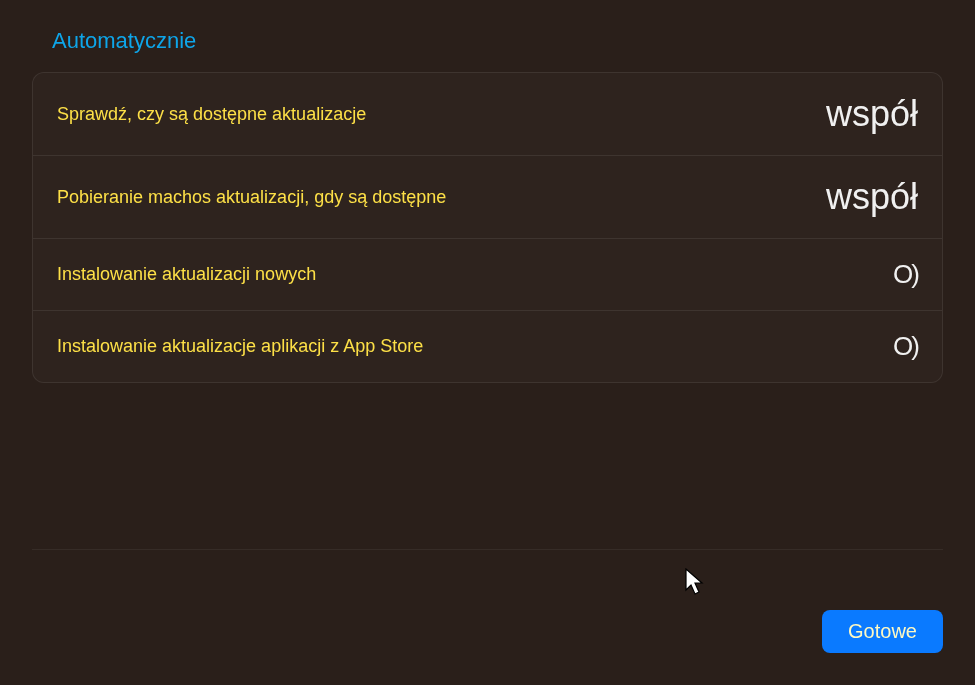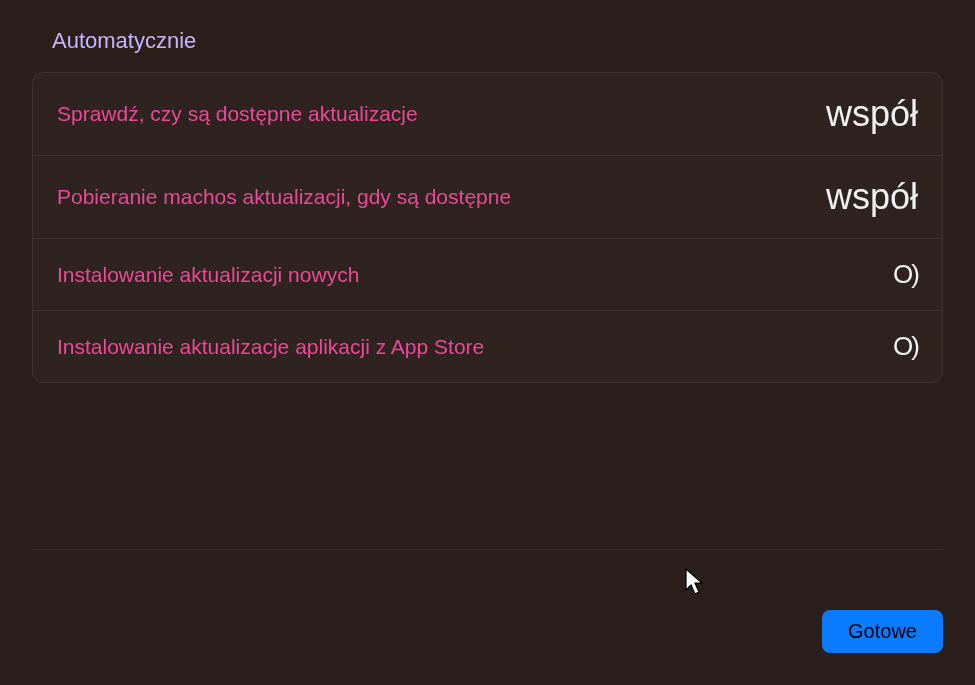--- a/index.html
+++ b/index.html
@@ -18,21 +18,21 @@
     }
     .dialog {
       padding: 28px 32px 24px 32px;
       height: 100%;
       display: flex;
       flex-direction: column;
     }
     .section-title {
       font-size: 22px;
       font-weight: 400;
-      color: #c4b5fd;
+      color: #0ea5e9;
       margin-bottom: 18px;
       margin-left: 20px;
     }
     .group {
       border: 1px solid rgba(255,255,255,0.08);
       border-radius: 12px;
       background: rgba(255,255,255,0.02);
       margin-bottom: 18px;
     }
     .row {
@@ -40,23 +40,23 @@
       align-items: center;
       justify-content: space-between;
       padding: 20px 24px;
       border-bottom: 1px solid rgba(255,255,255,0.08);
       min-height: 70px;
     }
     .row:last-child {
       border-bottom: none;
     }
     .row-label {
-      font-size: 21px;
+      font-size: 18px;
       font-weight: 400;
-      color: #ec4899;
+      color: #fde047;
     }
     .row-value {
       font-size: 36px;
       font-weight: 400;
       color: #f0f0f0;
       text-align: right;
     }
     .toggle-off-glyph {
       font-size: 26px;
       color: #f0f0f0;
@@ -89,21 +89,21 @@
       display: flex;
       justify-content: flex-end;
       align-items: flex-end;
       padding-top: 60px;
       padding-bottom: 8px;
       border-top: 1px solid rgba(255,255,255,0.06);
       position: relative;
     }
     .done-button {
       background: #0a7aff;
-      color: #000000;
+      color: #fef9c3;
       border: none;
       border-radius: 8px;
       padding: 10px 26px;
       font-size: 20px;
       font-weight: 400;
       cursor: pointer;
     }
     .cursor {
       position: absolute;
       left: 684px;

